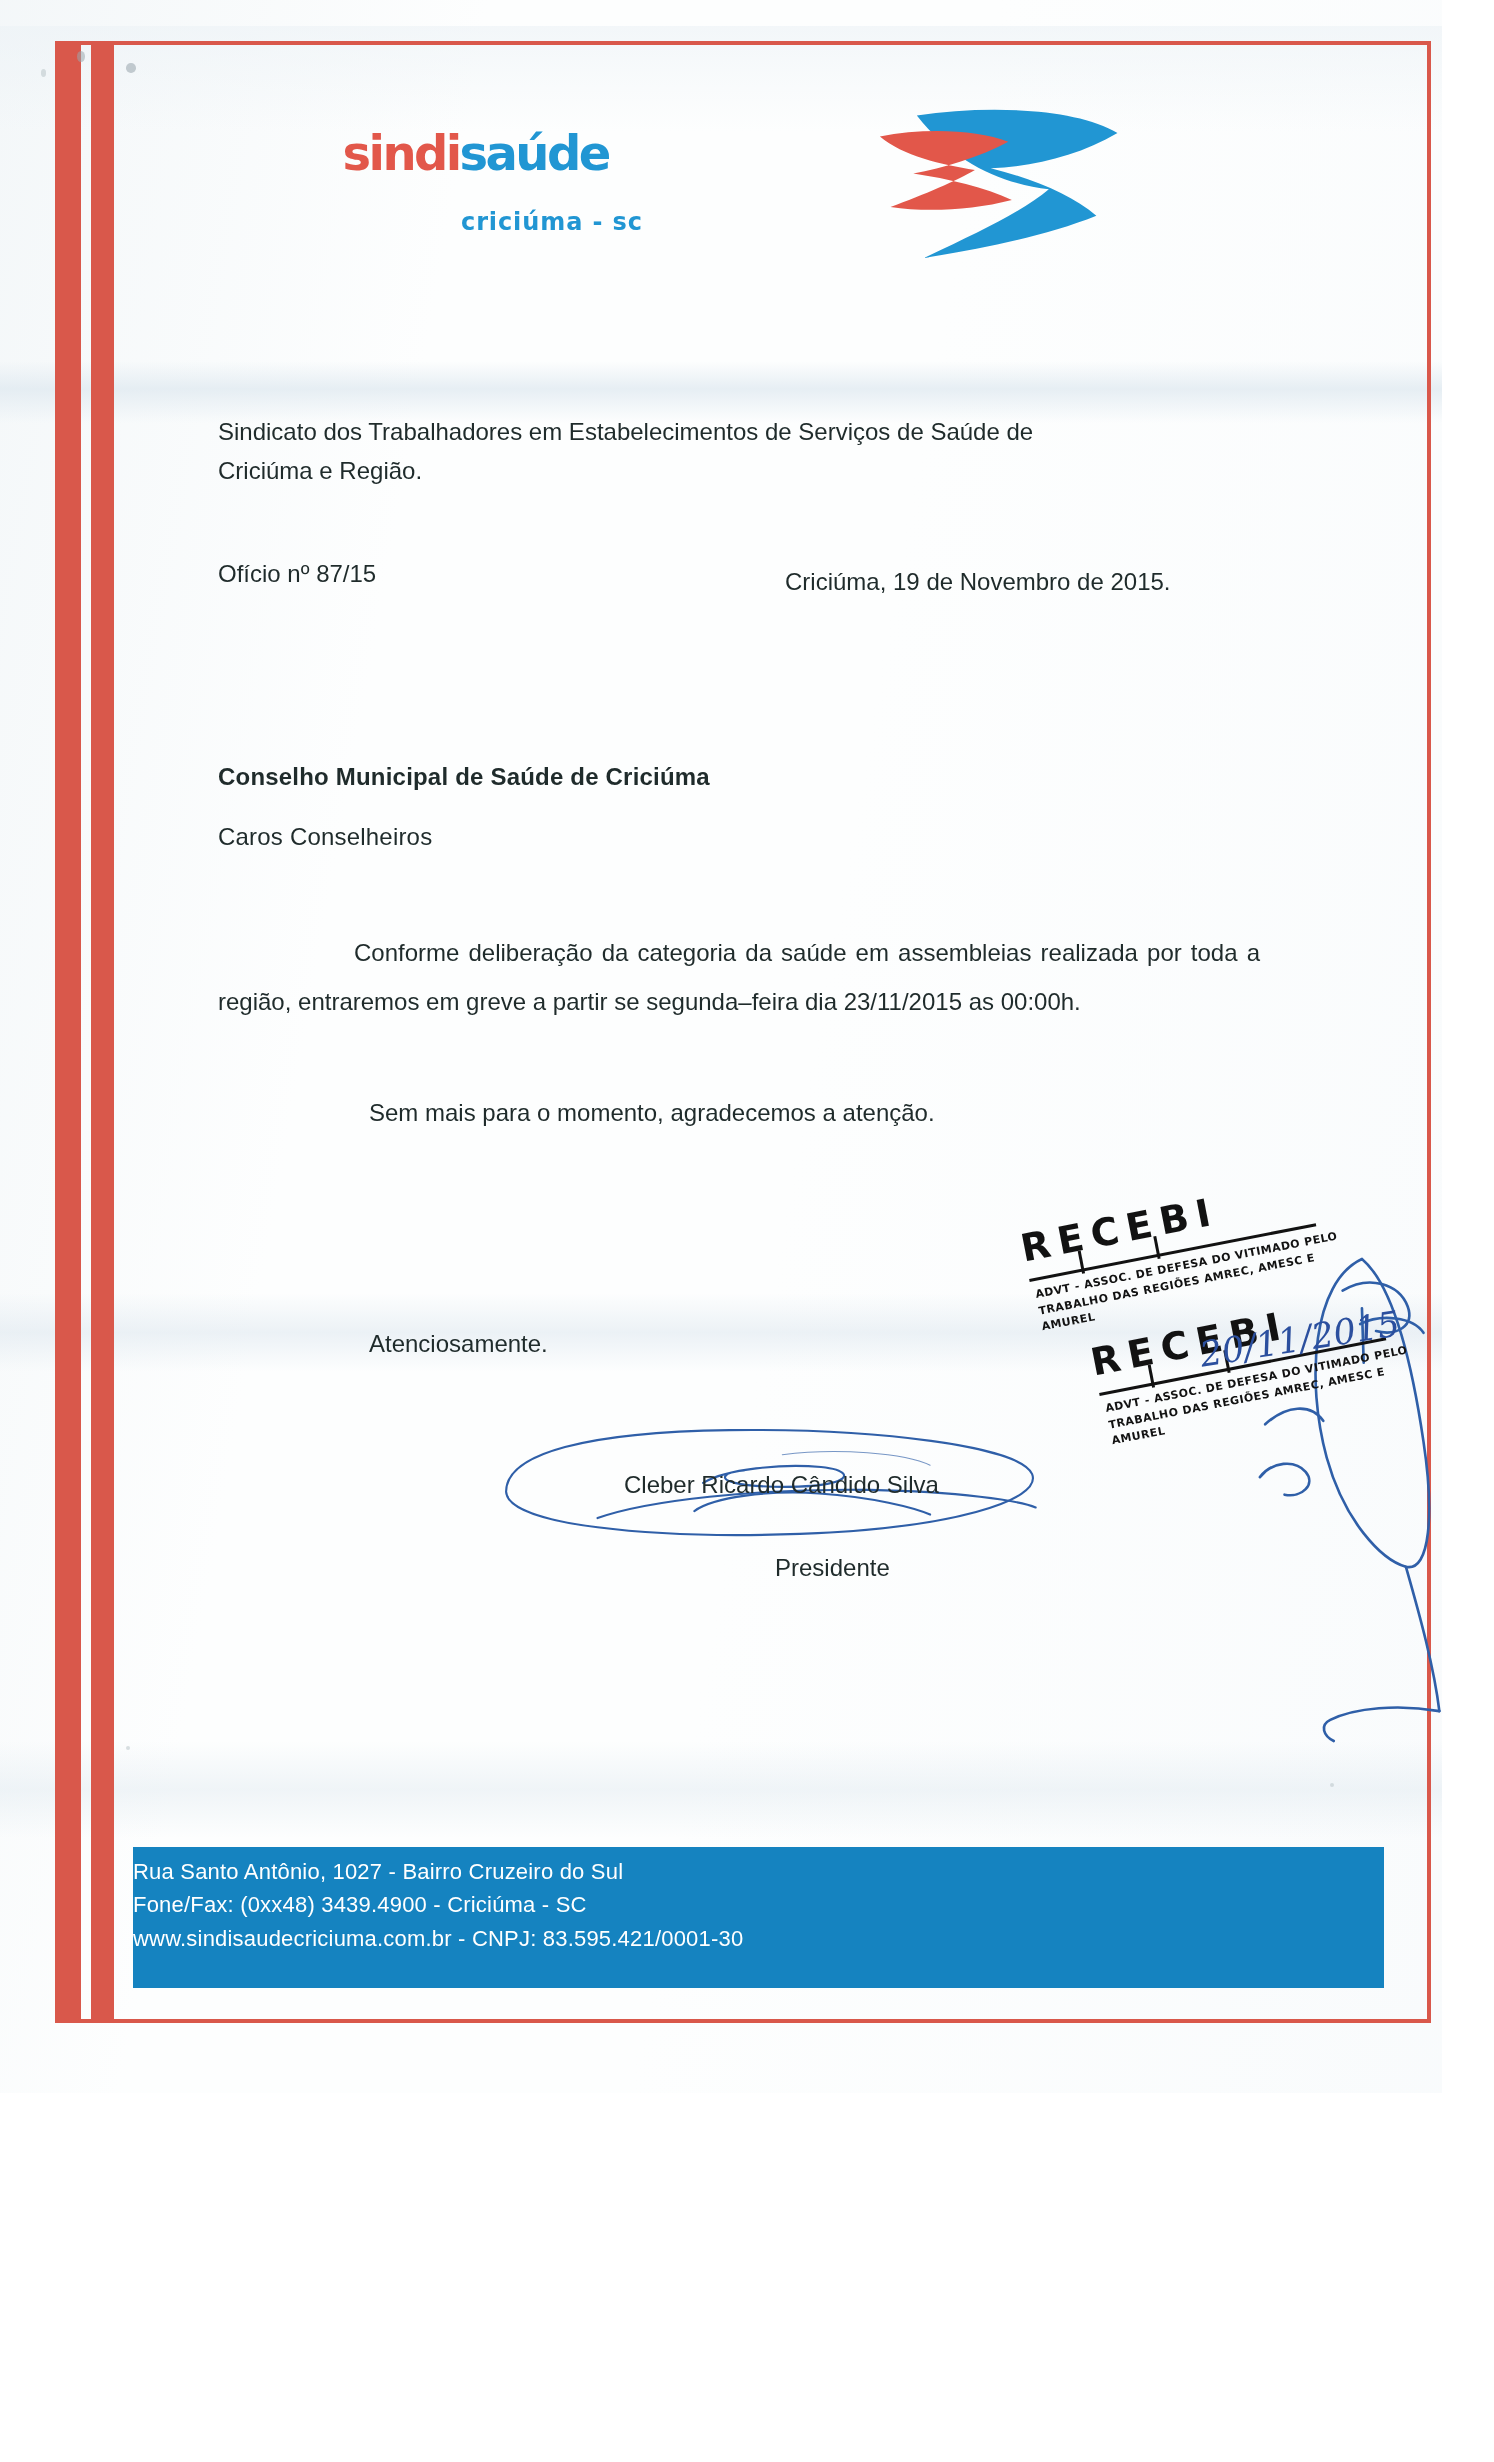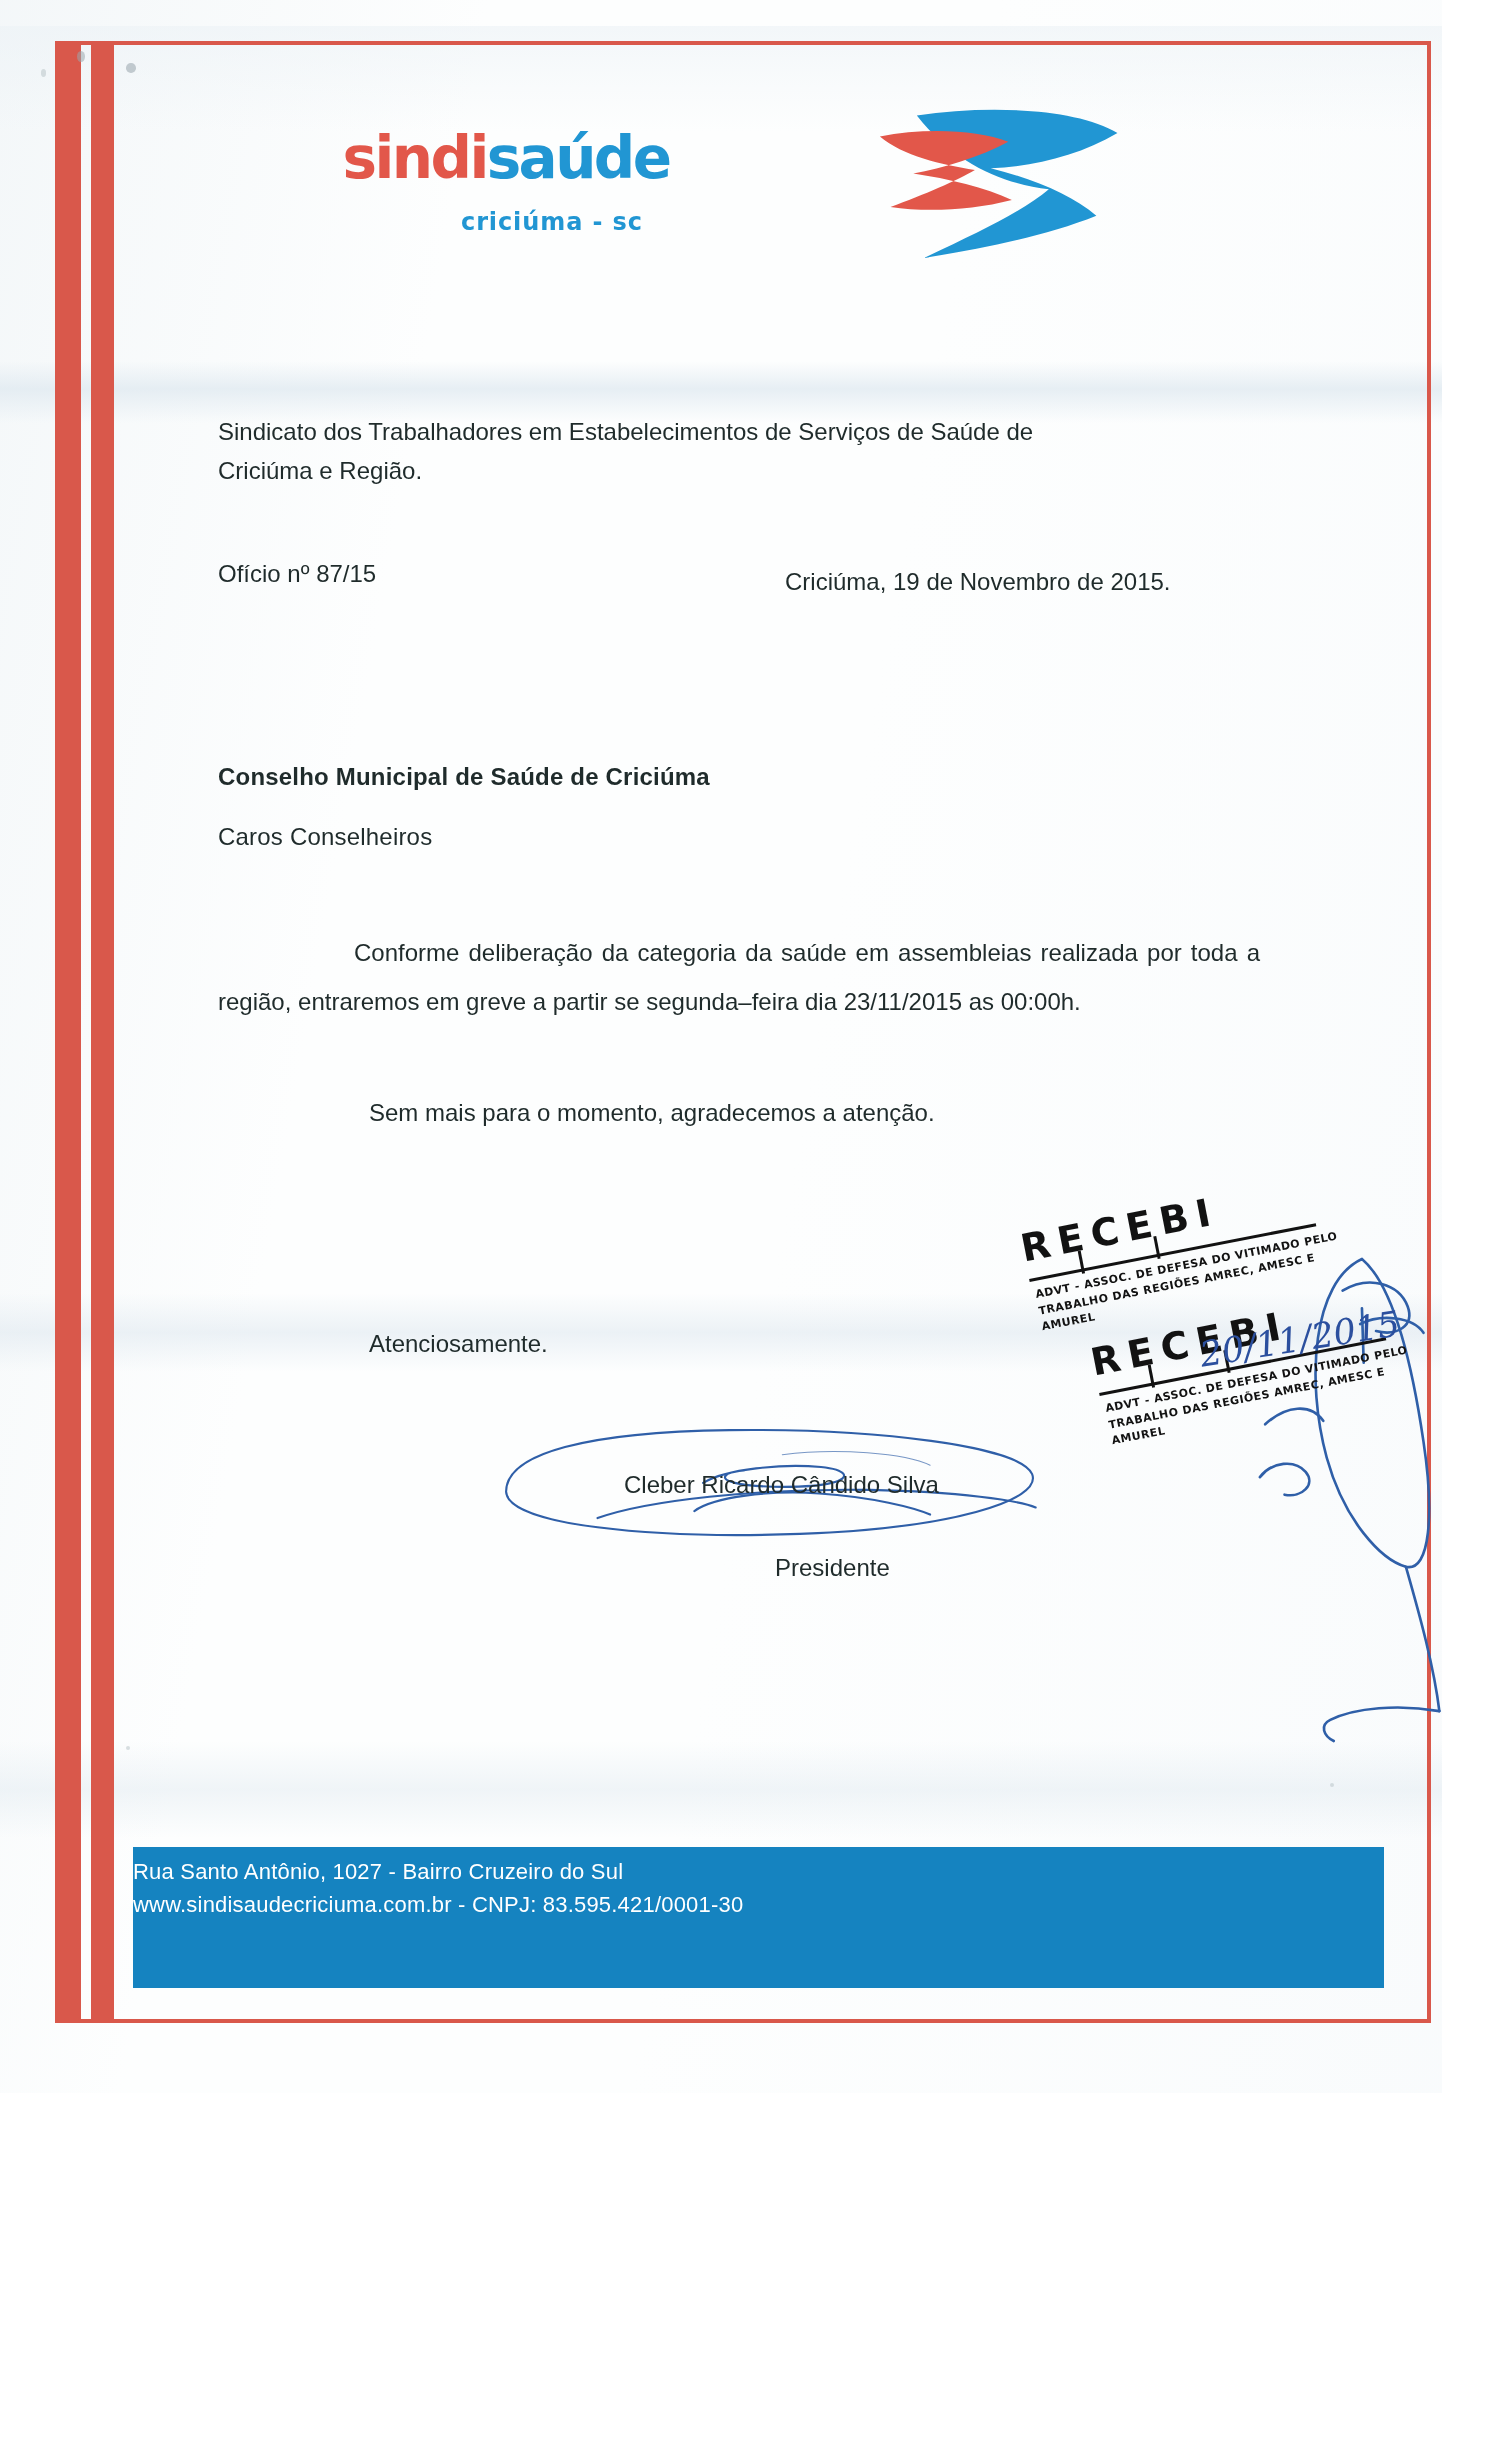--- a/index.html
+++ b/index.html
@@ -30,21 +30,21 @@
   #bar-outer{position:absolute;left:55px;top:41px;width:26px;height:1982px;background:#d9584b;}
   #bar-inner{position:absolute;left:91px;top:41px;width:23px;height:1982px;background:#d9584b;}
 
   
   .speck{position:absolute;background:#b9c4c9;border-radius:50%;opacity:.55;}
 
   
   #logo{position:absolute;left:325px;top:110px;width:791px;height:163px;}
   #logo-word{
     position:absolute;left:17.6px;top:19.3px;
-    font-size:58px;font-weight:700;letter-spacing:-2.6px;line-height:1;
+    font-size:48px;font-weight:700;letter-spacing:-2.6px;line-height:1;
     font-family:"DejaVu Sans",sans-serif;
   }
   #logo-word .part-a{color:#e2574a;}
   #logo-word .part-b{color:#2196d3;}
   #logo-sub{
     position:absolute;left:136px;top:98px;
     font-size:24px;color:#2196d3;letter-spacing:0.9px;font-weight:600;
     font-family:"DejaVu Sans",sans-serif;
   }
   #logo-mark{position:absolute;left:444px;top:-7px;width:352px;height:163px;}
@@ -192,17 +192,18 @@
     <div class="small">
       <div>ADVT  -  ASSOC.  DE  DEFESA  DO  VITIMADO  PELO</div>
       <div>TRABALHO DAS REGIÕES AMREC, AMESC E AMUREL</div>
     </div>
   </div>
   <div class="hw-date" style="left:1199px;top:1319px;transform:rotate(-9deg);">20/11/2015</div>
 
   <div id="footer">
     <div class="pad"></div>
     <div class="fline nowrap">Rua Santo Antônio, 1027 - Bairro Cruzeiro do Sul</div>
+    <div class="fline nowrap">Fone/Fax: (0xx48) 3439.4900 - Criciúma - SC</div>
     <div class="fline nowrap">www.sindisaudecriciuma.com.br - CNPJ: 83.595.421/0001-30</div>
   </div>
 
 </div>
 
 
 </body></html>

